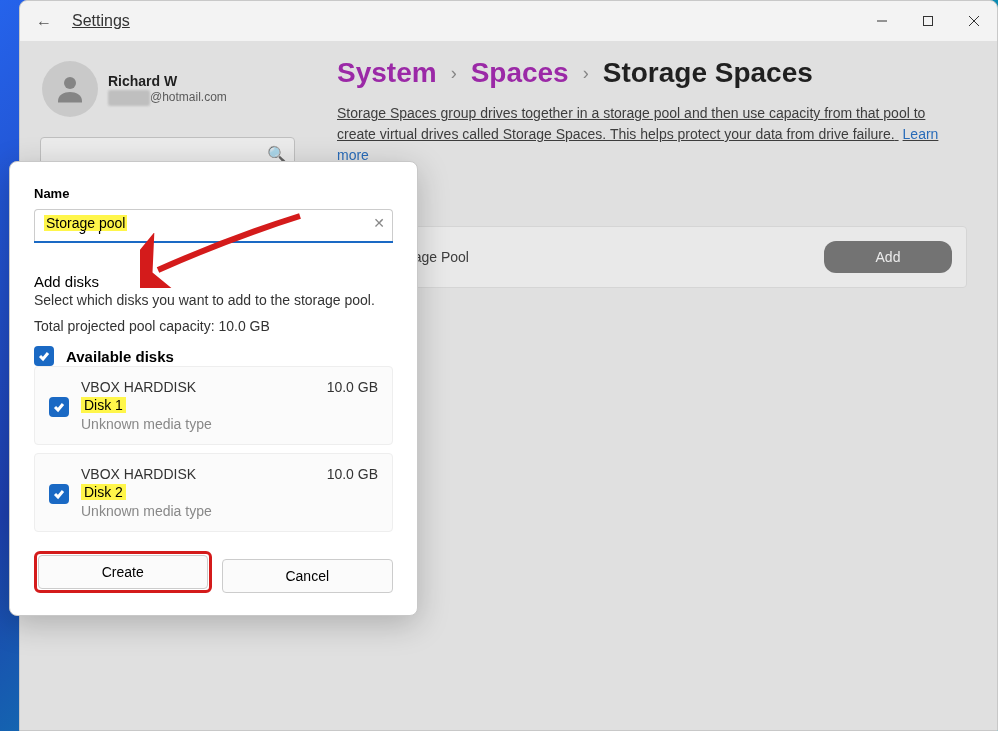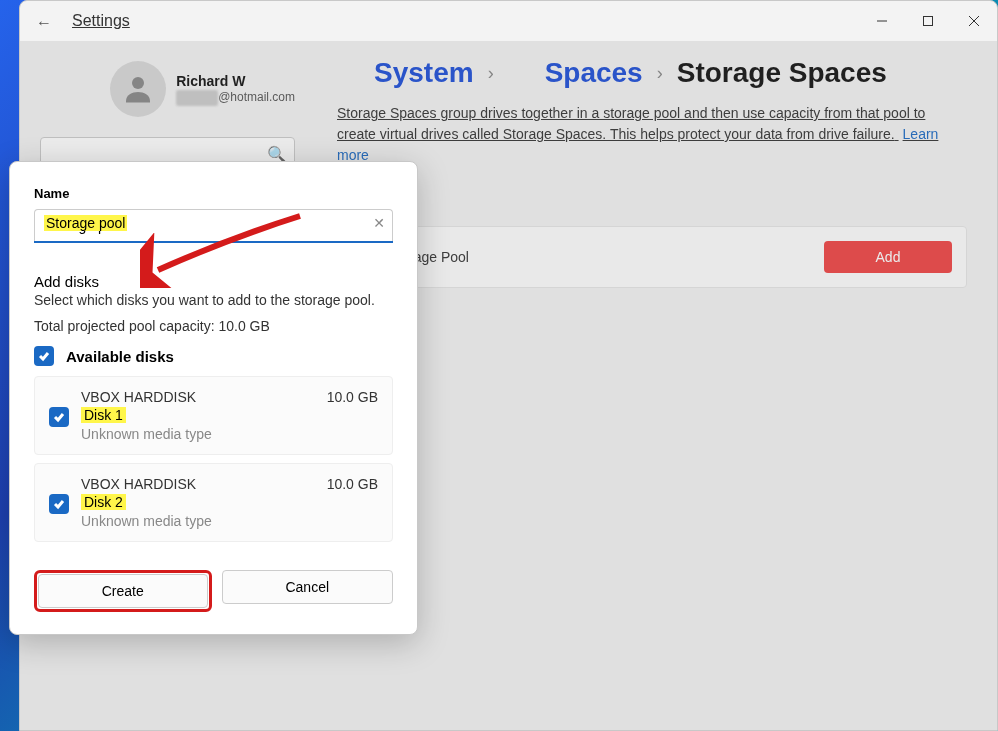--- a/index.html
+++ b/index.html
@@ -9,64 +9,64 @@
   .titlebar { height: 40px; display: flex; align-items: center; justify-content: space-between; padding: 0 0 0 16px; }
   .tb-left { display: flex; align-items: center; gap: 20px; }
   .back-arrow { font-size: 16px; color: #555; cursor: pointer; }
   .app-title { font-size: 16px; color: #333; text-decoration: underline; }
   .tb-controls { display: flex; }
   .tb-btn { width: 46px; height: 40px; display: flex; align-items: center; justify-content: center; font-size: 12px; cursor: pointer; color: #333; }
   .tb-btn svg { width: 10px; height: 10px; }
   .main { display: flex; height: calc(100% - 40px); }
   .scrim { position: absolute; inset: 40px 0 0 0; background: rgba(120,120,120,0.15); pointer-events: none; }
   .sidebar { width: 295px; padding: 16px 12px; flex-shrink: 0; }
-  .user { display: flex; align-items: center; gap: 10px; padding: 4px 8px 16px 10px; justify-content: flex-end; }
+  .user { display: flex; align-items: center; gap: 10px; padding: 4px 8px 16px 10px; }
   .avatar { width: 56px; height: 56px; border-radius: 50%; background: #d8d8d8; display: flex; align-items: center; justify-content: center; }
   .avatar svg { width: 36px; height: 36px; fill: #888; }
   .user-text { line-height: 1.3; }
   .user-name { font-size: 14px; font-weight: 600; color: #111; }
   .user-email { font-size: 12px; color: #555; }
   .user-email-blur { display:inline-block; background:#ccc; color:transparent; border-radius:2px; filter:blur(1px); }
   .search { margin: 4px 8px; position: relative; }
   .search input { width: 100%; height: 32px; border: 1px solid #ccc; border-radius: 4px; background: #fff; padding: 0 30px 0 10px; font-size: 13px; }
   .search-ico { position: absolute; right: 8px; top: 8px; color: #666; }
   .content { flex: 1; padding: 16px 30px 0 22px; color: #111; }
   .breadcrumb { display: flex; align-items: center; gap: 14px; font-size: 28px; font-weight: 600; margin-bottom: 14px; }
   .breadcrumb .sep { color: #888; font-size: 18px; font-weight: 400; }
-  .breadcrumb .dim { color: #1d4ed8; margin-left: 37px; }
+  .breadcrumb .dim { color: #a21caf; }
   .desc { font-size: 14px; color: #333; line-height: 1.5; max-width: 640px; text-decoration: underline; }
   .desc a { color: #1a69c4; text-decoration: none; margin-left: 4px; }
   .card { margin-top: 60px; background: #fdfdfd; border: 1px solid #e6e6e6; border-radius: 4px; height: 62px; display: flex; align-items: center; justify-content: space-between; padding: 0 14px 0 18px; }
   .card-left { display: flex; align-items: center; gap: 14px; }
   .plus { font-size: 18px; color: #333; }
   .card-title { font-size: 14px; color: #333; }
-  .add-btn { width: 128px; height: 32px; background: #ef4444; color: #fff; border: none; border-radius: 4px; font-size: 14px; cursor: pointer; }
+  .add-btn { width: 128px; height: 32px; background: #737373; color: #fff; border: none; border-radius: 12px; font-size: 14px; cursor: pointer; }
 
   
   .dialog { position: absolute; left: 9px; top: 161px; width: 409px; background: #fff; border: 1px solid #c8c8c8; border-radius: 8px; box-shadow: 0 8px 32px rgba(0,0,0,0.22); padding: 24px 24px 22px 24px; z-index: 10; }
   .dlg-title { font-size: 20px; font-weight: 600; margin-bottom: 24px; }
   .field-label { font-size: 13px; font-weight: 600; margin-bottom: 8px; }
   .input-wrap { position: relative; border-bottom: 2px solid #1a69c4; }
   .input-wrap input { width: 100%; height: 32px; border: 1px solid #ccc; border-bottom: none; border-radius: 4px 4px 0 0; padding: 0 34px 0 10px; font-size: 14px; outline: none; }
   .input-hl { position: absolute; left: 10px; top: 6px; background: #fff64a; padding: 0 2px; font-size: 14px; pointer-events: none; }
   .input-clear { position: absolute; right: 8px; top: 6px; color: #888; font-size: 14px; cursor: pointer; }
   .section-head { margin-top: 30px; font-size: 15px; font-weight: 400; }
   .section-sub { font-size: 14px; color: #333; margin-top: 2px; }
   .capacity { font-size: 14px; color: #333; margin-top: 10px; }
   .avail { display: flex; align-items: center; gap: 12px; margin-top: 12px; font-size: 15px; font-weight: 600; }
   .cb { width: 20px; height: 20px; border-radius: 4px; background: #1a69c4; display: flex; align-items: center; justify-content: center; cursor: pointer; flex-shrink: 0; }
   .cb svg { width: 12px; height: 12px; stroke: #fff; stroke-width: 3; fill: none; }
-  .disk-list { margin-top: 10px; }
+  .disk-list { }
   .disk { background: #fbfbfb; border: 1px solid #eee; border-radius: 4px; padding: 12px 14px; display: flex; gap: 12px; margin-bottom: 8px; }
   .disk .cb { margin-top: 18px; }
   .disk-body { flex: 1; }
   .disk-row1 { display: flex; justify-content: space-between; font-size: 14px; color: #333; }
   .disk-name { font-size: 14px; background: #fff64a; padding: 0 3px; display: inline-block; margin-top: 2px; }
   .disk-media { font-size: 14px; color: #888; margin-top: 2px; }
-  .dlg-buttons { display: flex; gap: 10px; margin-top: 28px; }
+  .dlg-buttons { display: flex; gap: 10px; margin-top: 19px; align-items: flex-end; }
   .btn { flex: 1; height: 34px; border: 1px solid #ccc; background: #fbfbfb; border-radius: 4px; font-size: 14px; cursor: pointer; }
   .create-ring { border: 3px solid #d41b1b; border-radius: 6px; padding: 1px; flex: 1; }
   .create-ring .btn { width: 100%; }
 
   
   .arrow { position: absolute; left: 140px; top: 208px; z-index: 20; pointer-events: none; }
 </style>
 </head>
 <body>
 

